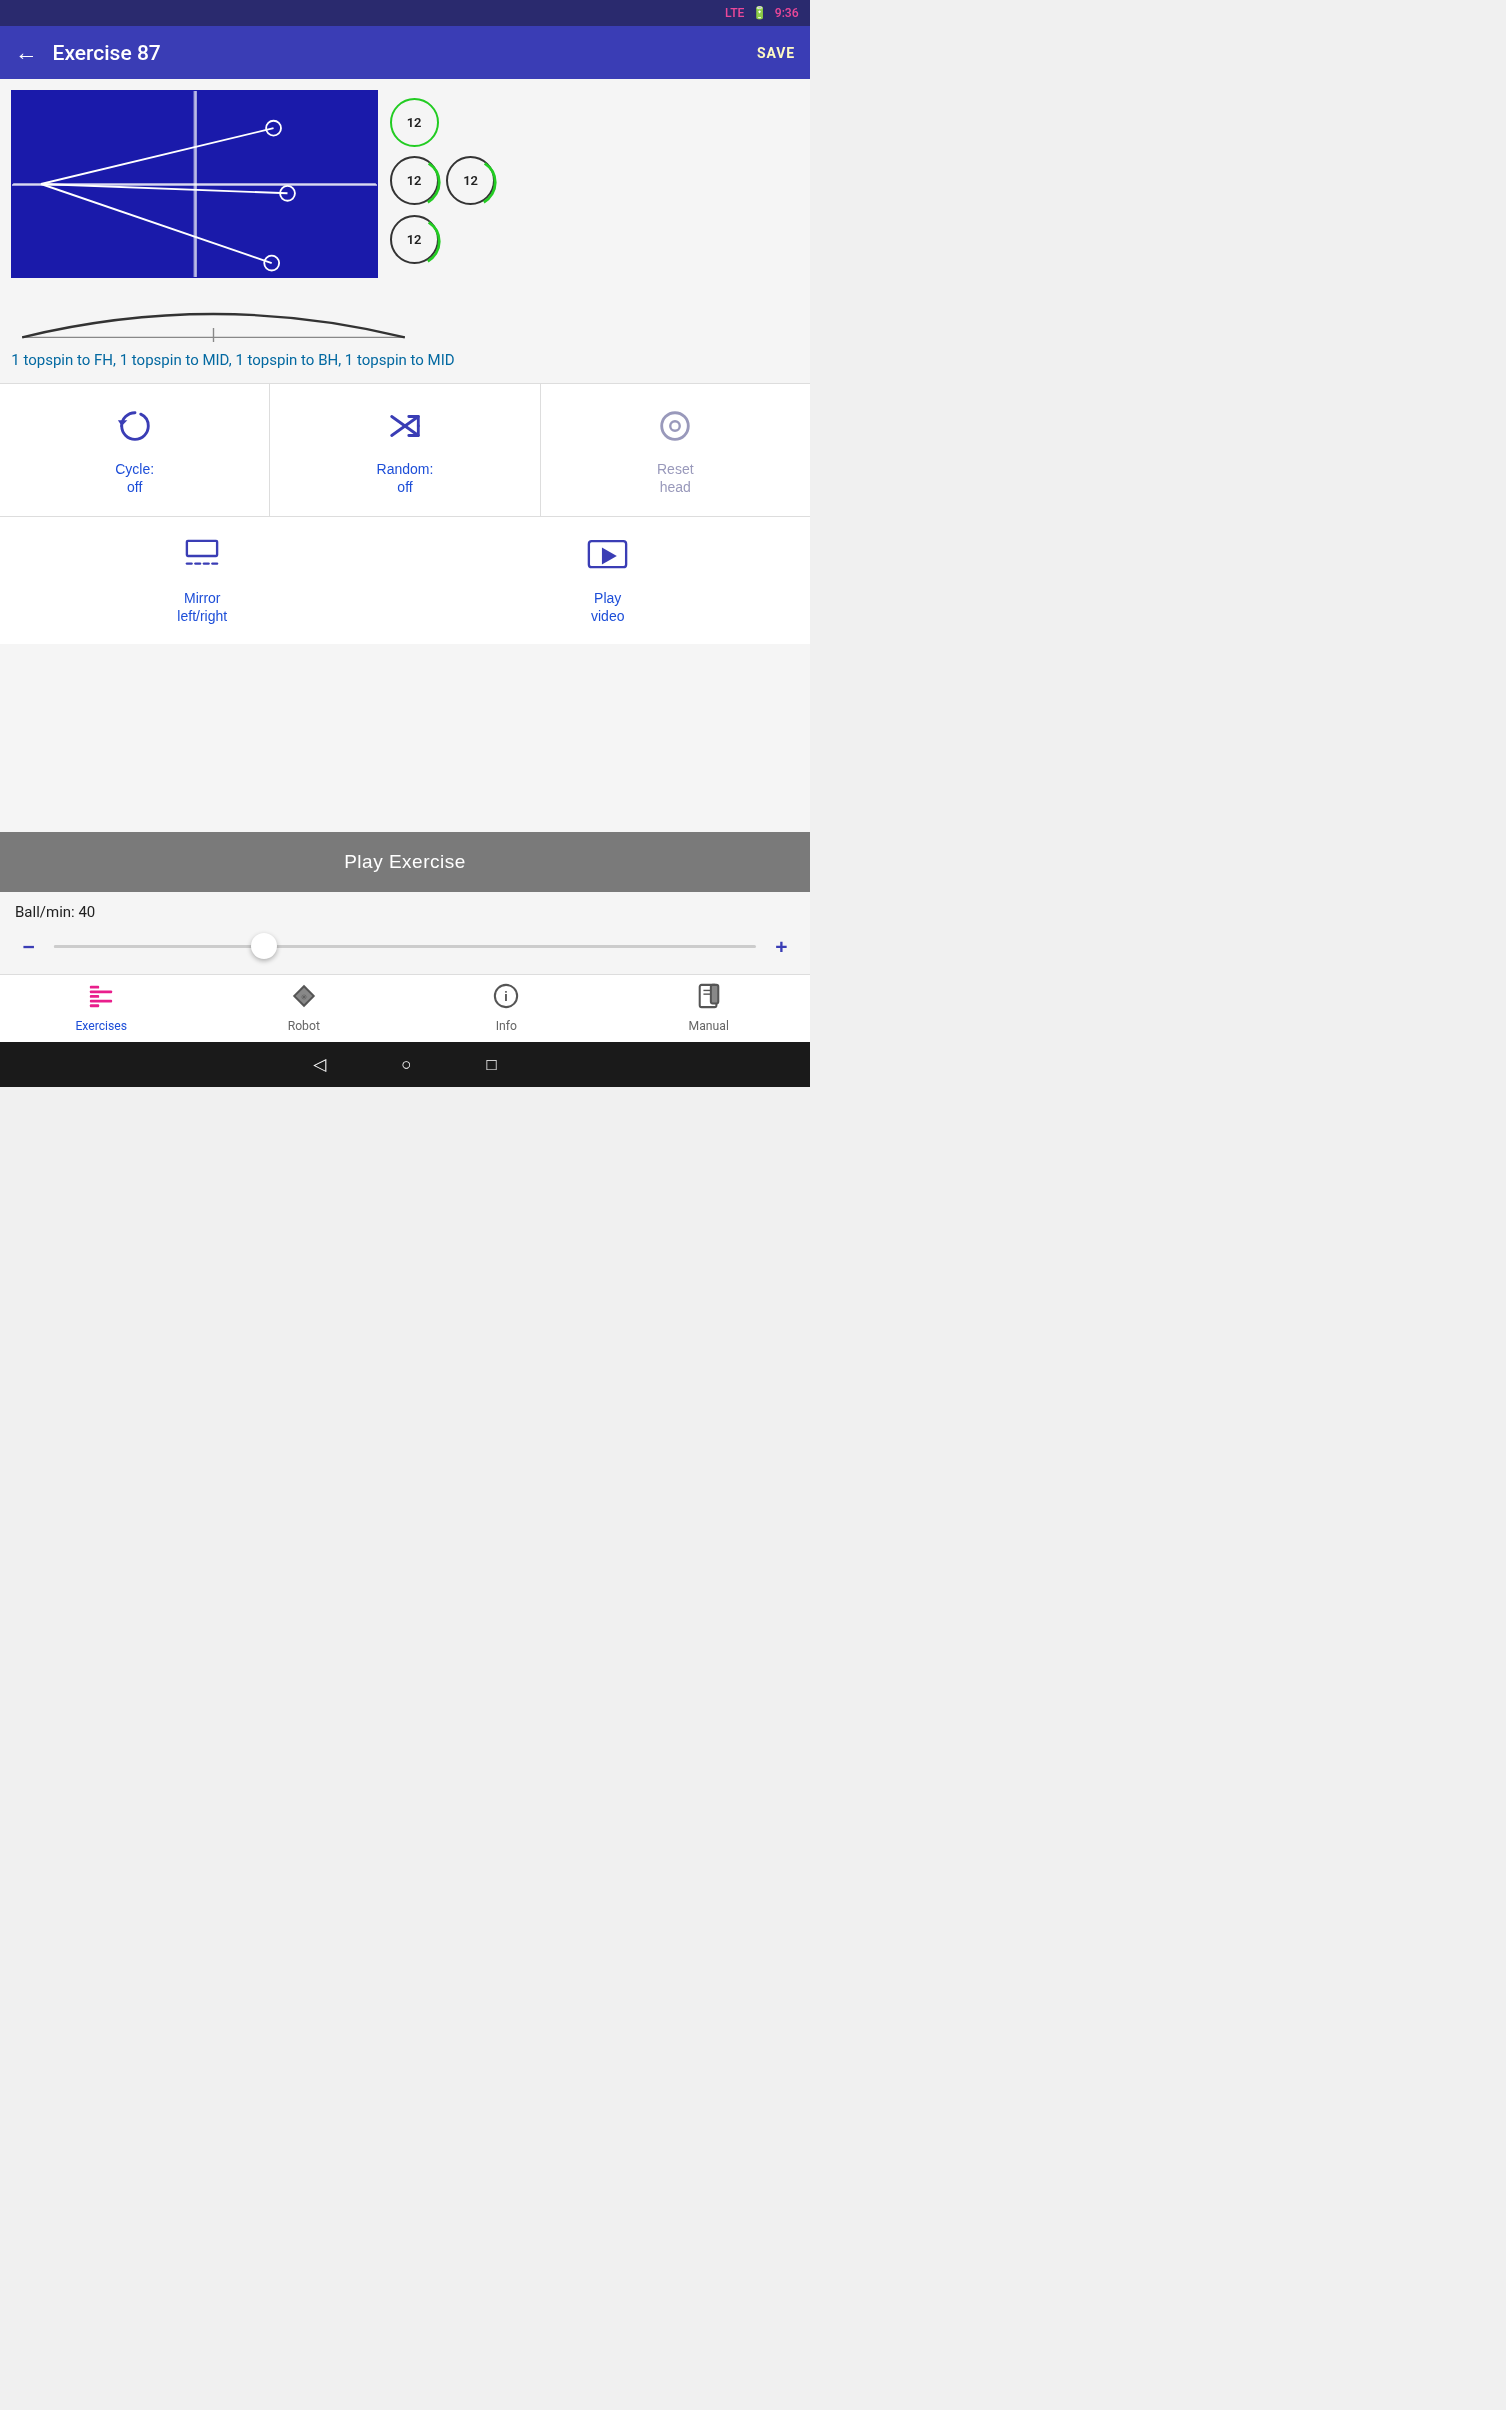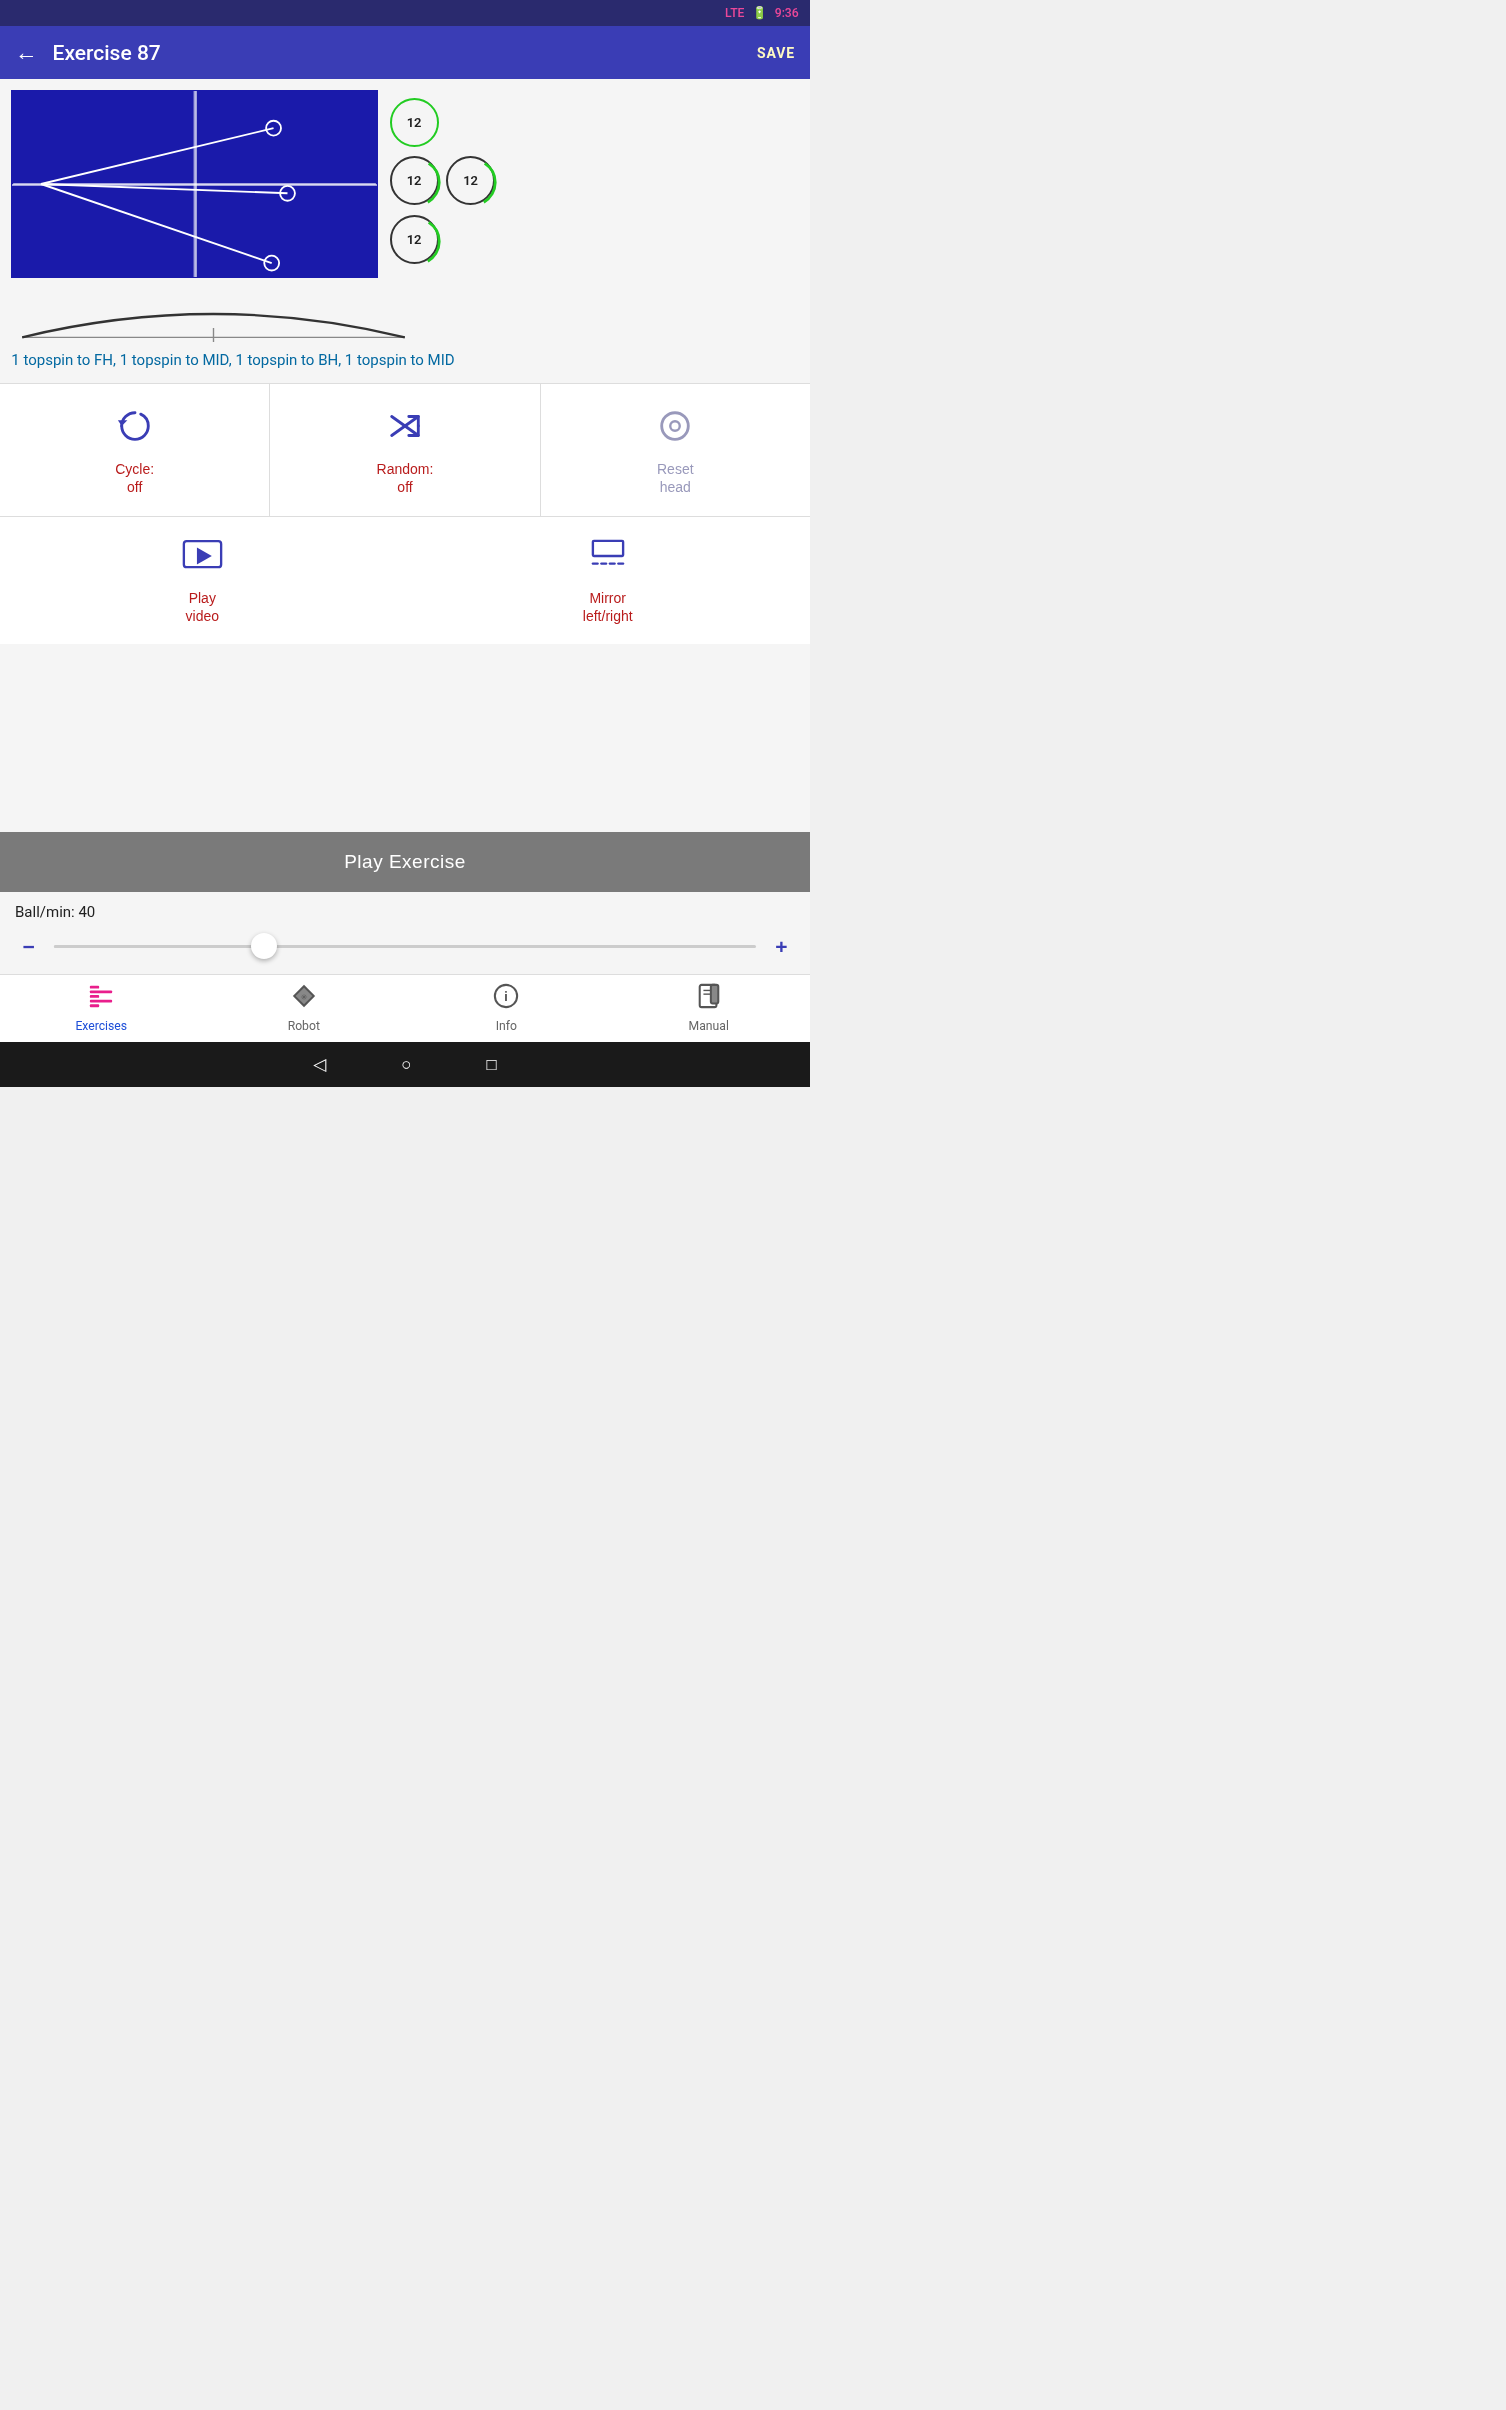--- a/index.html
+++ b/index.html
@@ -165,21 +165,21 @@
       font-size: 34px;
       color: #3a3db5;
     }
 
     .action-icon.muted {
       color: #9999bb;
     }
 
     .action-label {
       font-size: 14px;
-      color: #b91c1c;
+      color: #1d4ed8;
       text-align: center;
       line-height: 1.3;
     }
 
     .action-label.muted {
       color: #9999bb;
     }
 
     
     .action-grid-2 {
@@ -495,46 +495,46 @@
         <span>head</span>
       </span>
     </button>
 
   </div>
 
   <div class="action-grid-2">
 
     <button class="action-button">
       <span class="action-icon">
-        <svg width="41" height="34" viewBox="0 0 44 36" fill="none" xmlns="http://www.w3.org/2000/svg">
-          <rect x="2" y="2" width="40" height="28" rx="3" stroke="#3a3db5" stroke-width="2.5" fill="none"></rect>
-          <polygon points="16,9 32,18 16,27" fill="#3a3db5"></polygon>
-        </svg>
-      </span>
-      <span class="action-label">
-        <span>Play</span><br>
-        <span>video</span>
-      </span>
-    </button>
-
-    <button class="action-button">
-      <span class="action-icon">
         <svg width="38" height="34" viewBox="0 0 40 36" fill="none" xmlns="http://www.w3.org/2000/svg">
 
           <rect x="4" y="2" width="32" height="16" rx="1" stroke="#3a3db5" stroke-width="2.5" fill="none"></rect>
 
           <line x1="4" y1="26" x2="9" y2="26" stroke="#3a3db5" stroke-width="2.5" stroke-linecap="round"></line>
           <line x1="13" y1="26" x2="18" y2="26" stroke="#3a3db5" stroke-width="2.5" stroke-linecap="round"></line>
           <line x1="22" y1="26" x2="27" y2="26" stroke="#3a3db5" stroke-width="2.5" stroke-linecap="round"></line>
           <line x1="31" y1="26" x2="36" y2="26" stroke="#3a3db5" stroke-width="2.5" stroke-linecap="round"></line>
         </svg>
       </span>
       <span class="action-label">
         <span>Mirror</span><br>
         <span>left/right</span>
+      </span>
+    </button>
+
+    <button class="action-button">
+      <span class="action-icon">
+        <svg width="41" height="34" viewBox="0 0 44 36" fill="none" xmlns="http://www.w3.org/2000/svg">
+          <rect x="2" y="2" width="40" height="28" rx="3" stroke="#3a3db5" stroke-width="2.5" fill="none"></rect>
+          <polygon points="16,9 32,18 16,27" fill="#3a3db5"></polygon>
+        </svg>
+      </span>
+      <span class="action-label">
+        <span>Play</span><br>
+        <span>video</span>
       </span>
     </button>
 
   </div>
 
   <div class="spacer"></div>
 
   <button class="play-exercise-btn">Play Exercise</button>
 
   <div class="ball-control">

